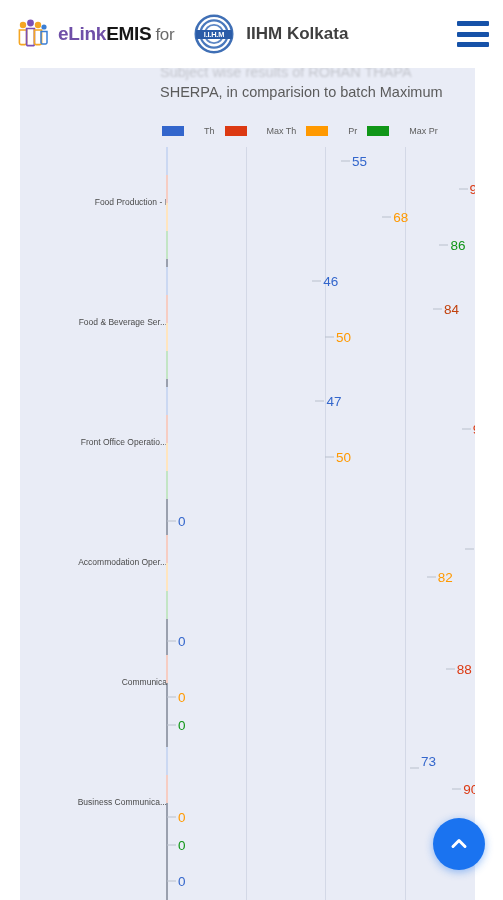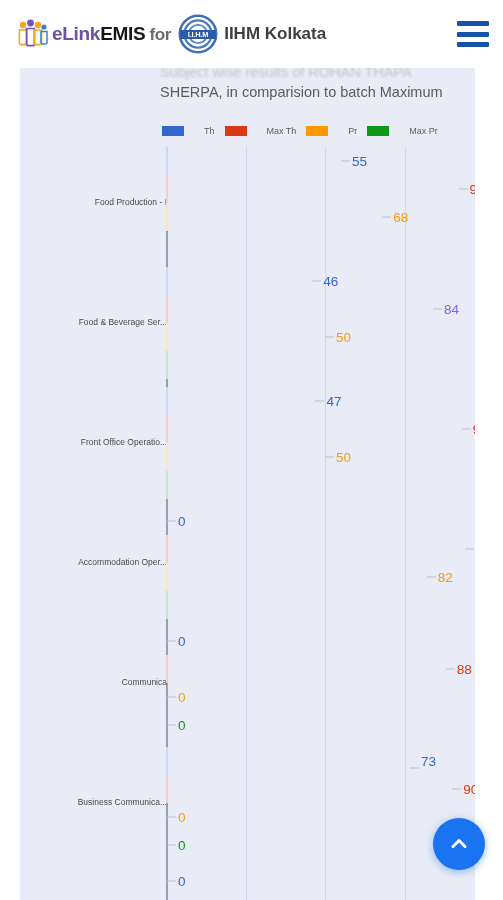--- a/index.html
+++ b/index.html
@@ -10,29 +10,29 @@
     overflow: hidden;
   }
   .app { position: relative; width: 503px; height: 900px; background:#fff; }
 
   
   .header {
     position: absolute; top:0; left:0; width:503px; height:68px;
     background:#ffffff; display:flex; align-items:center;
     padding: 0 14px 0 16px; z-index: 40;
   }
-  .brand { display:flex; align-items:center; gap:2px; flex:1; min-width:0;text-align:center; }
+  .brand { display:flex; align-items:center; gap:8px; flex:1; min-width:0;text-align:center; }
   .logo-mark { width:34px; height:34px; flex:none; }
   .brand-text {
     font-size:19px; letter-spacing:-.3px; white-space:nowrap;
     display:flex; align-items:baseline;
   }
   .b-elink { color:#6f4fa8; font-weight:700; }
   .b-emis  { color:#171717; font-weight:800; }
-  .b-for   { color:#6b6b6b; font-weight:700; font-size:17px; margin:0 5px 0 4px;}
+  .b-for   { color:#6b6b6b; font-weight:400; font-size:17px; margin:0 12px 0 4px;}
   .iihm-badge {
     width:40px; height:40px; flex:none; margin:0 4px 0 0;
   }
   .b-kolkata { color:#3f3f3f; font-weight:700; font-size:17px; }
   .hamburger {
     width:32px; height:26px; flex:none; display:flex; flex-direction:column;
     justify-content:space-between; cursor:pointer; margin-left:6px;
   }
   .hamburger span { display:block; height:5px; border-radius:1px; background:#1652a8; }
 
@@ -200,35 +200,42 @@
                 <span class="callout-val" style="color: rgb(220, 57, 18);">9</span>
               </div>
             </div>
             <div class="bar-row" style="top: 56px; width: 216.24px;">
               <div class="bar" style="background: rgb(255, 153, 0);"></div>
               <div class="bar-callout" style="left: 216.24px;">
                 <span class="callout-tick"></span>
                 <span class="callout-val" style="color: rgb(255, 153, 0);">68</span>
               </div>
             </div>
+            <div class="bar-row" style="top: 84px; width: 273.48px;">
+              <div class="bar" style="background: rgb(16, 150, 24);"></div>
+              <div class="bar-callout" style="left: 273.48px;">
+                <span class="callout-tick"></span>
+                <span class="callout-val" style="color: rgb(16, 150, 24);">86</span>
+              </div>
+            </div>
           </div>
           <div class="group" style="top: 120px; height: 120px;">
             <div class="cat-label" style="top: 50px;">Food &amp; Beverage Ser...</div>
             <div class="bar-row" style="top: 0px; width: 146.28px;">
               <div class="bar" style="background: rgb(51, 102, 204);"></div>
               <div class="bar-callout" style="left: 146.28px;">
                 <span class="callout-tick"></span>
                 <span class="callout-val" style="color: rgb(51, 102, 204);">46</span>
               </div>
             </div>
             <div class="bar-row" style="top: 28px; width: 267.12px;">
               <div class="bar" style="background: rgb(220, 57, 18);"></div>
               <div class="bar-callout" style="left: 267.12px;">
                 <span class="callout-tick"></span>
-                <span class="callout-val" style="color: #8b5cf6;">84</span>
+                <span class="callout-val" style="color: #c2410c;">84</span>
               </div>
             </div>
             <div class="bar-row" style="top: 56px; width: 159px;">
               <div class="bar" style="background: rgb(255, 153, 0);"></div>
               <div class="bar-callout" style="left: 159px;">
                 <span class="callout-tick"></span>
                 <span class="callout-val" style="color: rgb(255, 153, 0);">50</span>
               </div>
             </div>
             <div class="bar-row" style="top: 84px; width: 311.64px;">

